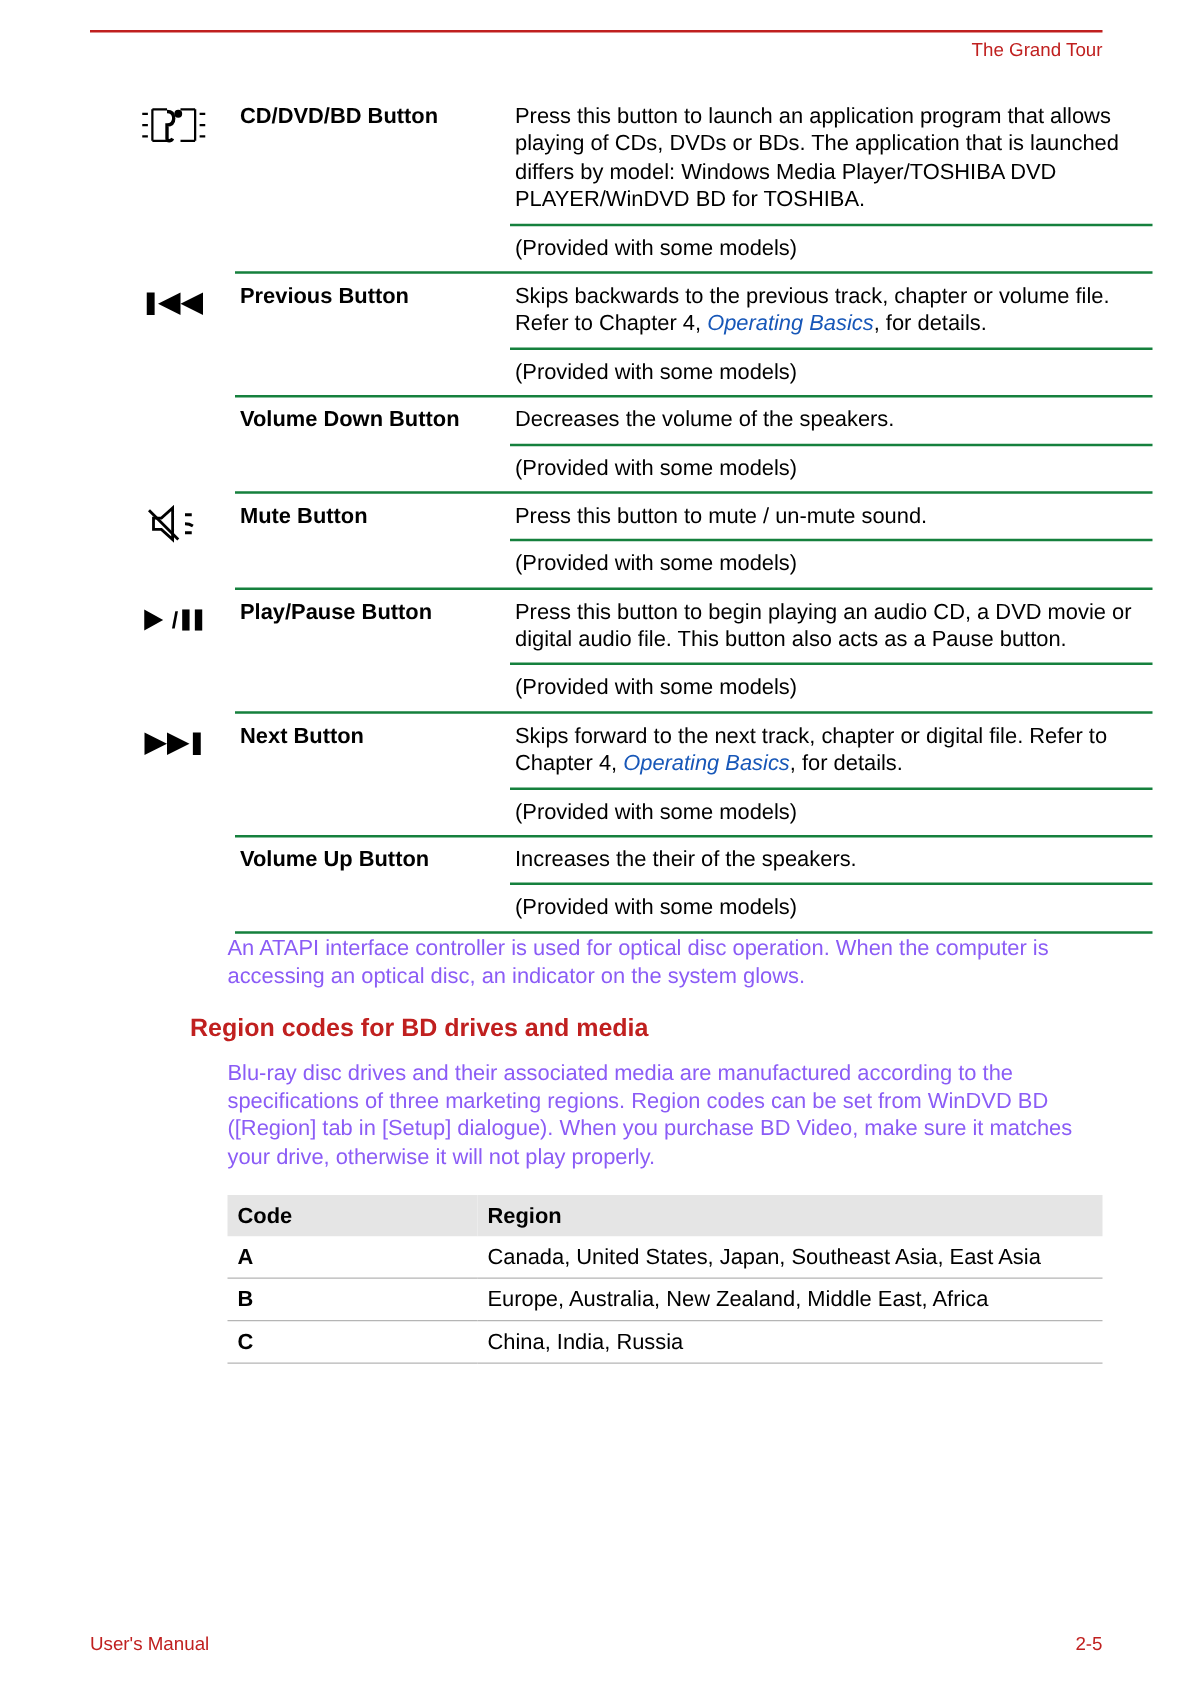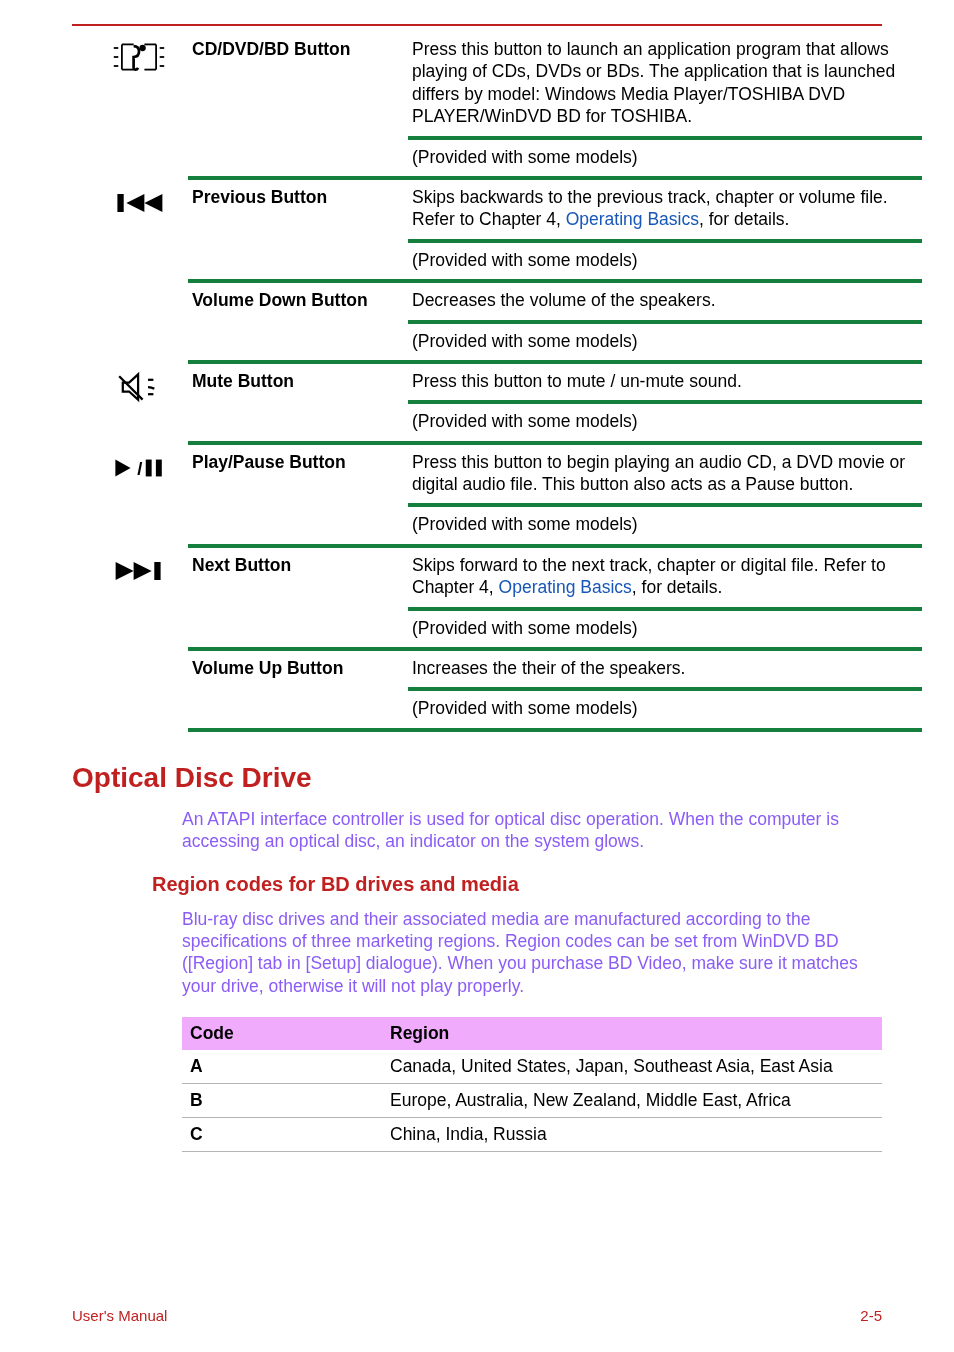--- a/index.html
+++ b/index.html
@@ -2,39 +2,40 @@
 <html><head>
 <meta charset="utf-8">
 <style>
   * { box-sizing: border-box; margin: 0; padding: 0; }
   html, body { width: 954px; background: #fff; font-family: Arial, Helvetica, sans-serif; }
   .page { width: 954px; min-height: 1352px; padding: 24px 72px 30px 72px; position: relative; }
   .redline { border-top: 2px solid #c0201f; margin-bottom: 6px; }
   .header-right { text-align: right; color: #c0201f; font-size: 15px; margin-bottom: 26px; }
   .footer { position: absolute; bottom: 28px; left: 72px; right: 72px; display: flex; justify-content: space-between; color: #c0201f; font-size: 15px; }
   .buttons-table { width: 100%; border-collapse: collapse; margin-left: 40px; }
-  .buttons-table td { vertical-align: top; padding: 6px 4px 8px 4px; font-size: 17.5px; line-height: 1.28; color: #000; border-bottom: 4px solid #15803d; }
+  .buttons-table td { vertical-align: top; padding: 6px 4px 8px 4px; font-size: 17.5px; line-height: 1.28; color: #000; border-bottom: 2px solid #15803d; }
   .buttons-table td.iconcell { width: 76px; border-bottom: none; padding-right: 0; padding-left: 0; text-align: left; }
   .buttons-table td.namecell { width: 220px; font-family: Arial, Helvetica, sans-serif; font-weight: bold; }
   .buttons-table td.desccell { }
-  .link { color: #1757b8; }
+  .link { color: #1757b8; font-style: italic; }
   .h1 { color: #c0201f; font-size: 28px; font-weight: bold; font-family: Arial, Helvetica, sans-serif; margin-top: 30px; margin-bottom: 14px; }
   .bodypara { margin-left: 110px; font-size: 17.5px; line-height: 1.28; color: #8b5cf6; margin-bottom: 20px; }
   .h2 { color: #c0201f; font-size: 20px; font-weight: bold; margin-left: 80px; margin-bottom: 12px; margin-top: 12px; }
   .region-table { margin-left: 110px; width: calc(100% - 110px); border-collapse: collapse; font-size: 17.5px; }
-  .region-table th { text-align: left; background: #f0abfc; font-weight: bold; padding: 6px 8px; }
+  .region-table th { text-align: left; background: #e5e5e5; font-weight: bold; padding: 6px 8px; }
   .region-table td { padding: 6px 8px; border-bottom: 1px solid #b5b5b5; vertical-align: top; }
   .region-table td.codecell { width: 200px; font-weight: bold; }
   .iconsvg { width: 54px; height: 38px; }
 </style>
 </head>
 <body>
 
 <div class="page">
   <div class="redline"></div>
+  <div class="header-right">The Grand Tour</div>
 
   <table class="buttons-table">
 
     <tbody>
         <tr>
       <td class="iconcell" rowspan="2">
         <svg class="iconsvg" viewBox="0 0 60 40">
           <g fill="none" stroke="#000" stroke-width="2">
             <line x1="2" y1="10" x2="7" y2="10"></line>
                 <line x1="2" y1="20" x2="7" y2="20"></line>
@@ -142,21 +143,20 @@
       <td class="iconcell" rowspan="2"></td>
       <td class="namecell" rowspan="2">Volume Up Button</td>
       <td class="desccell">Increases the their of the speakers.</td>
     </tr>
     <tr>
           <td class="desccell">(Provided with some models)</td>
         </tr>
   </tbody>
     </table>
 
-  <h1 class="h1">Optical Disc Drive</h1>
   <p class="bodypara">An ATAPI interface controller is used for optical disc operation. When the computer is accessing an optical disc, an indicator on the system glows.</p>
 
   <h2 class="h2">Region codes for BD drives and media</h2>
   <p class="bodypara">Blu-ray disc drives and their associated media are manufactured according to the specifications of three marketing regions. Region codes can be set from WinDVD BD ([Region] tab in [Setup] dialogue). When you purchase BD Video, make sure it matches your drive, otherwise it will not play properly.</p>
 
   <table class="region-table">
     <tbody>
         <tr>
       <th>Code</th>
       <th>Region</th>

